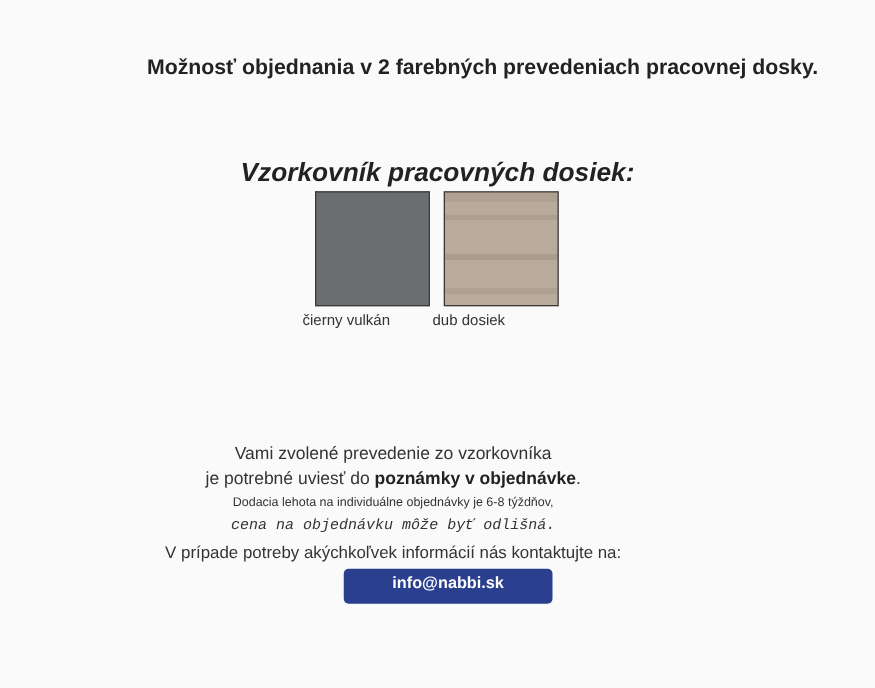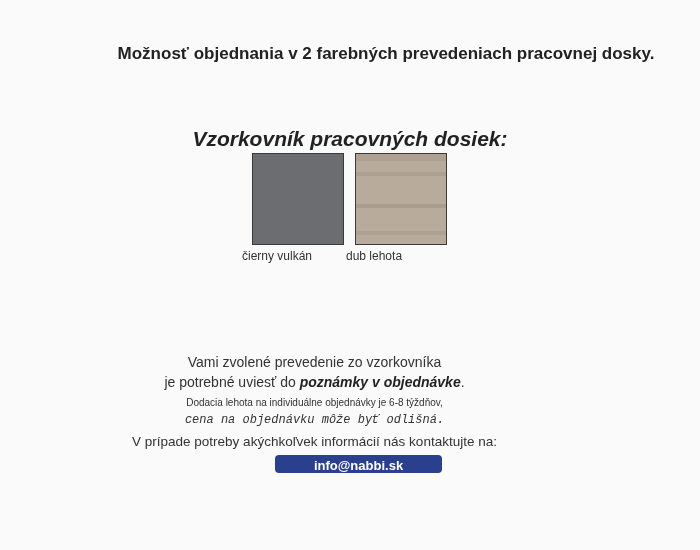--- a/index.html
+++ b/index.html
@@ -30,43 +30,43 @@
     font-family: "Liberation Sans", sans-serif; font-size: 12px; color: #333;
   }
   .lbl-gray { left: 242px; }
   .lbl-oak { left: 346px; }
   .line {
     position: absolute; left: 0; width: 629px; text-align: center;
     font-family: "Liberation Sans", sans-serif; color: #333;
   }
   .l1 { top: 354px; font-size: 14px; }
   .l2 { top: 374px; font-size: 14px; }
-  .l2 b { font-style: italic; color: #222; }
+  .l2 b { color: #222; }
   .l3 { top: 397px; font-size: 10px; }
   .l4 { top: 413px; font-size: 12px; font-style: italic; font-family: Liberation Mono, monospace; }
   .l5 { top: 434px; font-size: 13.5px; }
   .email {
-    position: absolute; top: 455px; left: 275px; width: 167px; height: 18px;
+    position: absolute; top: 455px; left: 275px; width: 167px; height: 28px;
     background: #2b3f8f; border-radius: 4px; color: #fff; text-align: center;
     font-family: "Liberation Sans", sans-serif; font-weight: bold; font-size: 13px; line-height: 22px;
     cursor: pointer;
   }
 </style>
 </head>
 <body>
 
 <div class="title">Možnosť objednania v 2 farebných prevedeniach pracovnej dosky.</div>
 
 <div class="sub">Vzorkovník pracovných dosiek:</div>
 
 <div class="swatch sw-gray"></div>
 <div class="swatch sw-oak"></div>
 
 <div class="lbl lbl-gray">čierny vulkán</div>
-<div class="lbl lbl-oak">dub lehota</div>
+<div class="lbl lbl-oak">dub dosiek</div>
 
 <div class="line l1">Vami zvolené prevedenie zo vzorkovníka</div>
 <div class="line l2"><span>je potrebné uviesť do </span><b>poznámky v objednávke</b><span>.</span></div>
 <div class="line l3">Dodacia lehota na individuálne objednávky je 6-8 týždňov,</div>
 <div class="line l4">cena na objednávku môže byť odlišná.</div>
 <div class="line l5">V prípade potreby akýchkoľvek informácií nás kontaktujte na:</div>
 
 <div class="email">info@nabbi.sk</div>
 
 </body></html>

